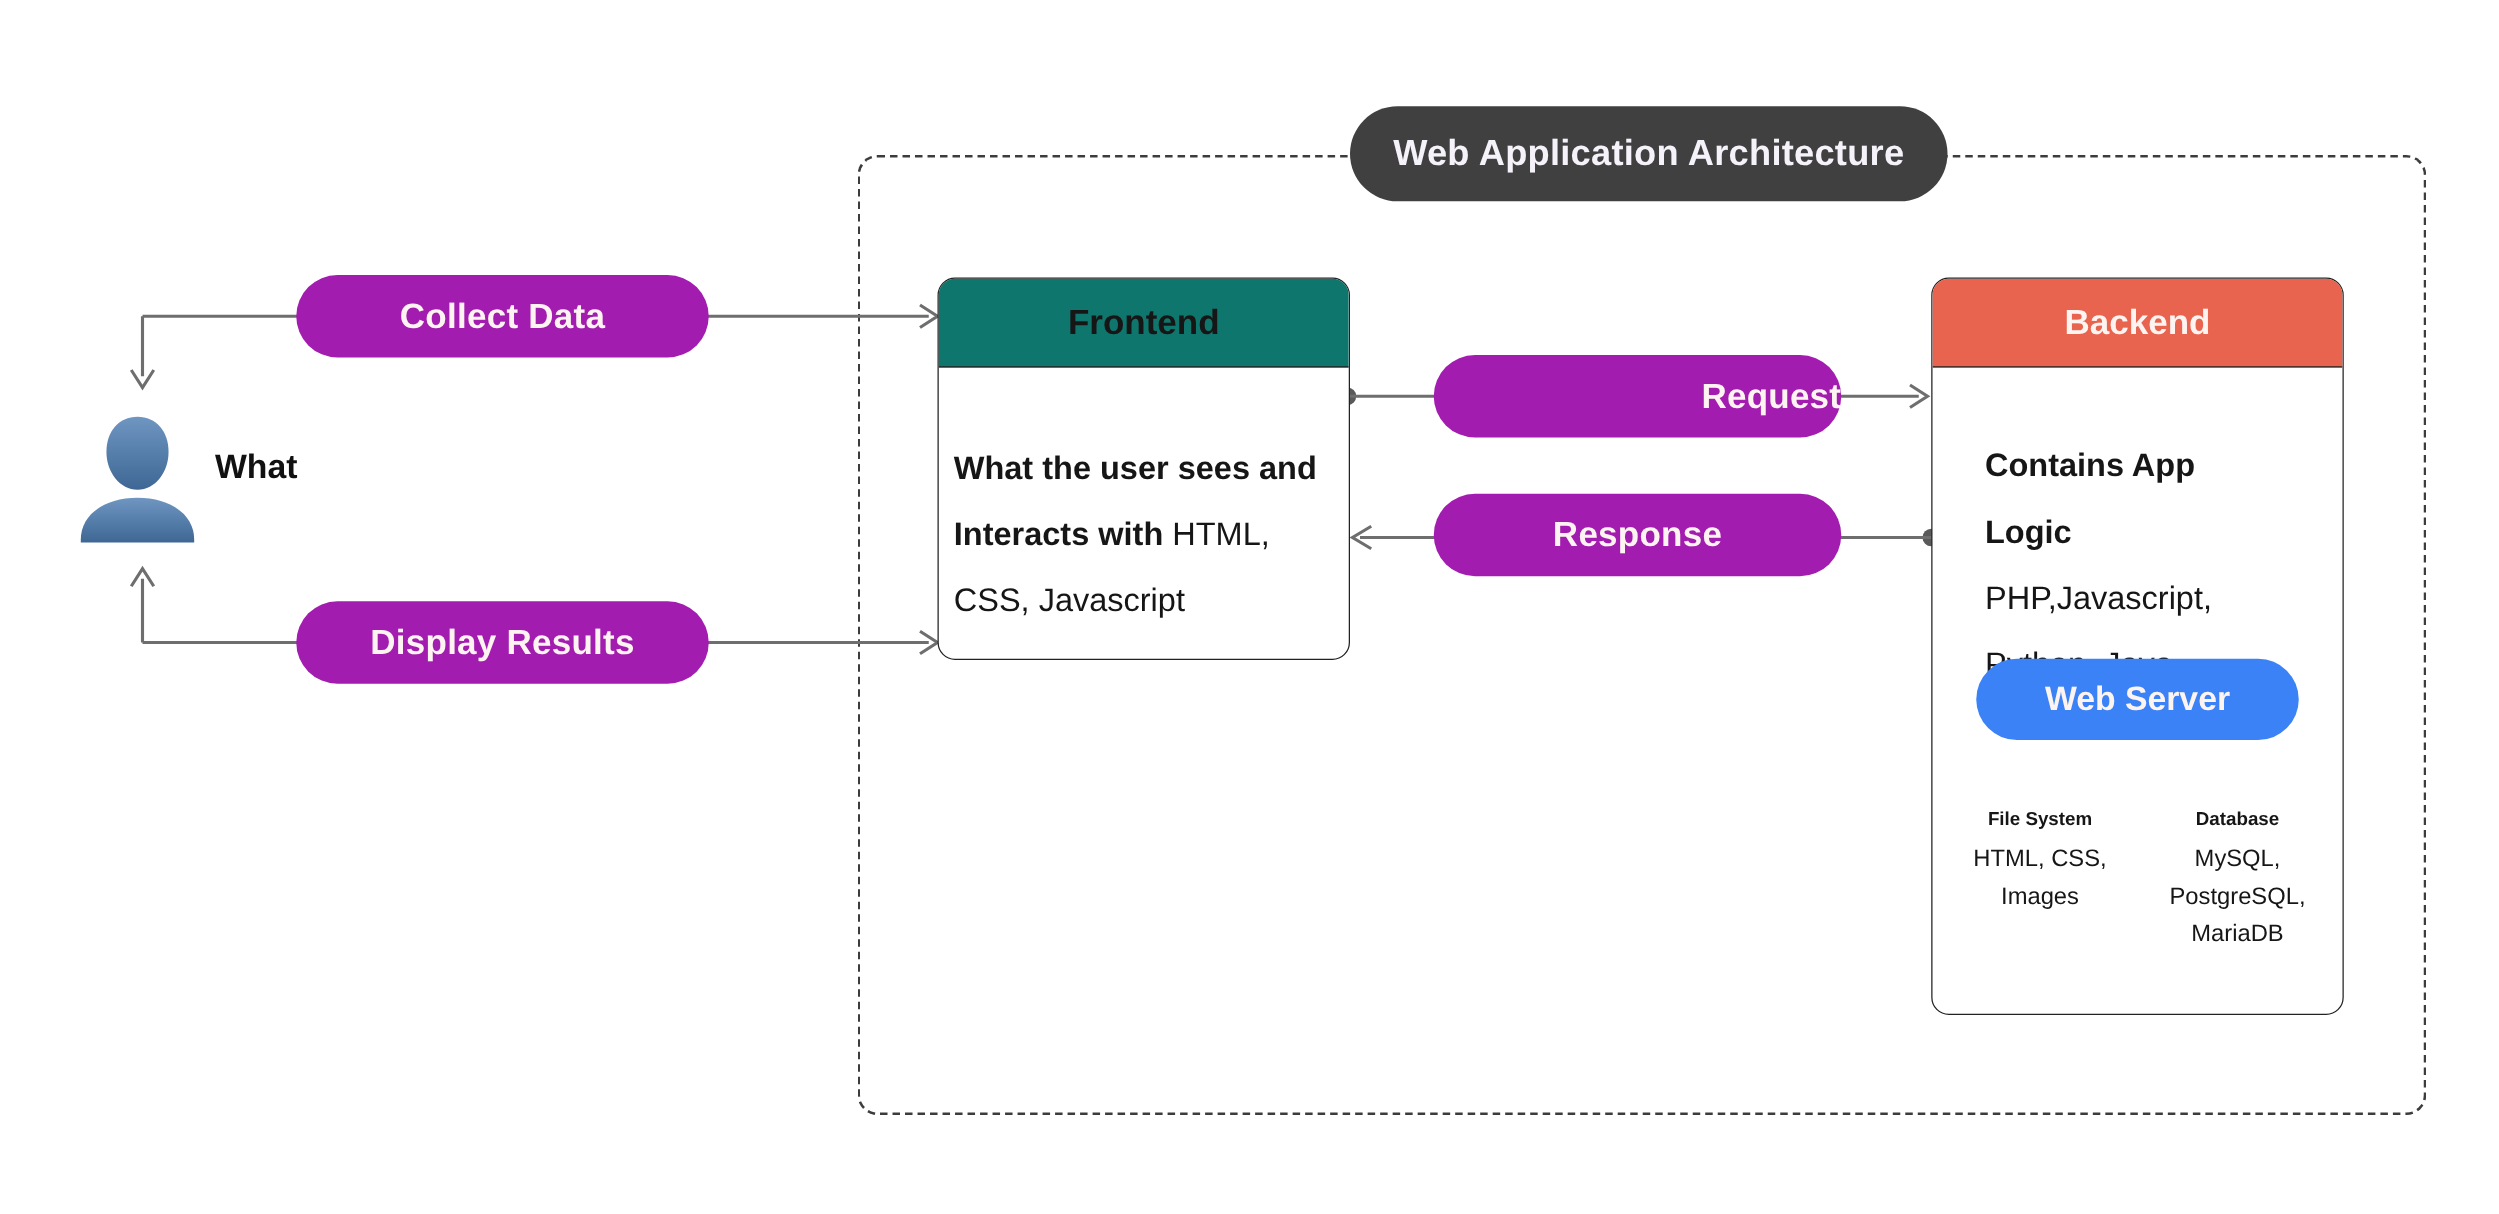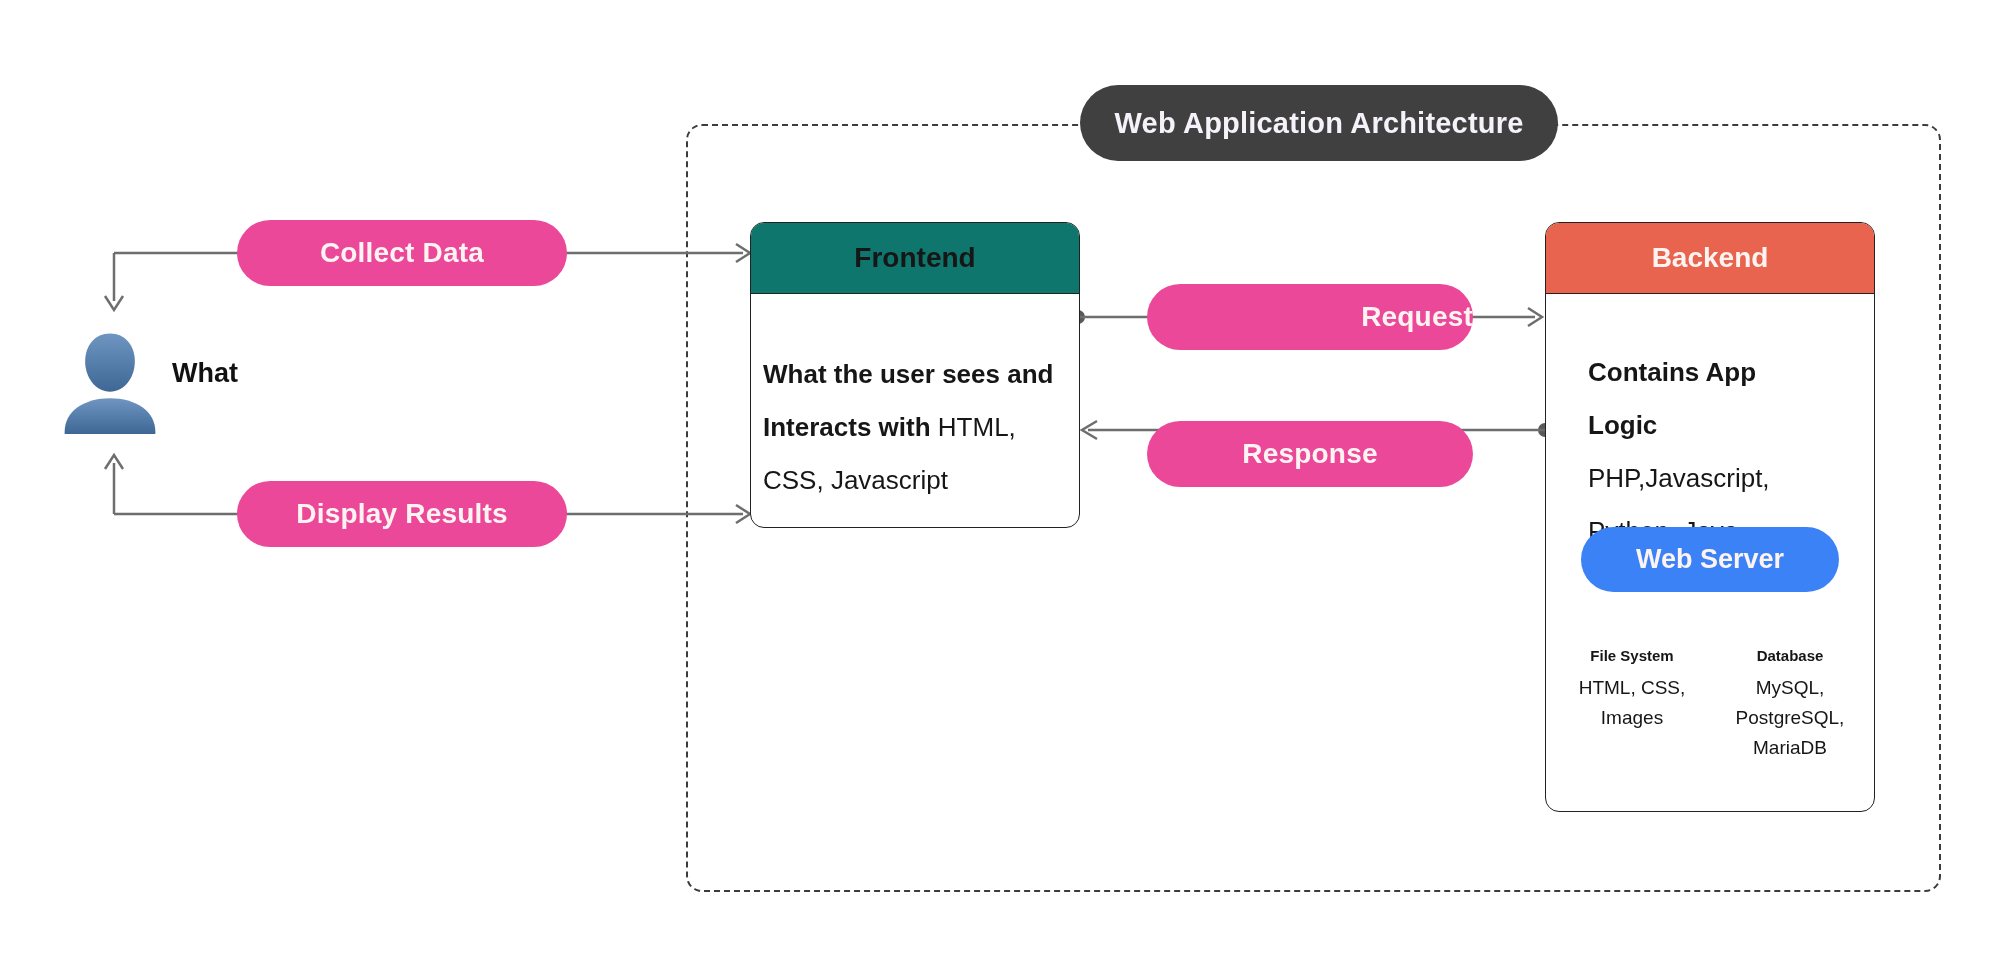--- a/index.html
+++ b/index.html
@@ -39,41 +39,41 @@
     fill: none;
   }
   .connector-layer circle { fill: #5a5a5a; stroke: none; }
 
   
   .pill {
     position: absolute;
     display: flex;
     align-items: center;
     justify-content: center;
-    background: #ec4899;
+    background: #a21caf;
     color: #fdf4f2;
     font-weight: 700;
     font-size: 28px;
     border-radius: 34px;
     z-index: 3;
     letter-spacing: 0.2px;
   }
   .pill-title {
     left: 1080px; top: 85px;
     width: 478px; height: 76px;
     background: #404040;
     color: #f5f2fa;
     font-size: 29px;
     border-radius: 38px;
     z-index: 4;
   }
   .pill-collect  { left: 237px;  top: 220px; width: 330px; height: 66px; }
   .pill-display  { left: 237px;  top: 481px; width: 330px; height: 66px; }
   .pill-request  { left: 1147px; top: 284px; width: 326px; height: 66px; justify-content: flex-end; }
-  .pill-response { left: 1147px; top: 421px; width: 326px; height: 66px; }
+  .pill-response { left: 1147px; top: 395px; width: 326px; height: 66px; }
 
   
   .node-box {
     position: absolute;
     background: #ffffff;
     border: 1.6px solid #222222;
     border-radius: 14px;
     overflow: hidden;
     z-index: 3;
   }

